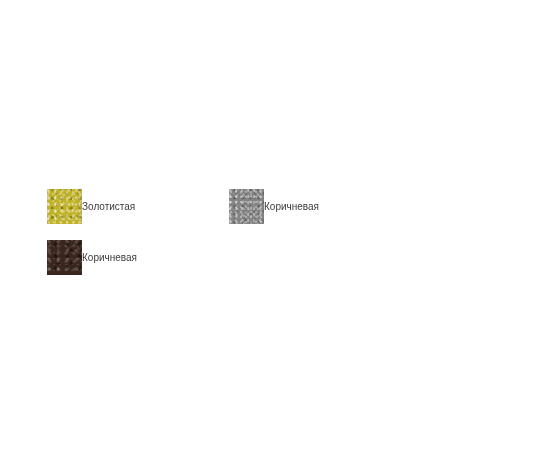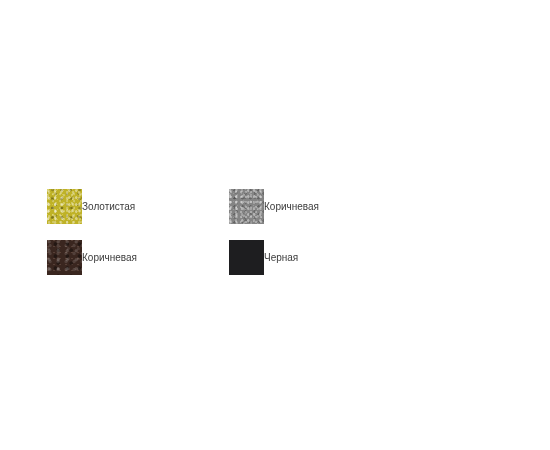--- a/index.html
+++ b/index.html
@@ -112,18 +112,14 @@
   <div class="color-option">
     <span class="swatch swatch-silver"></span>
     <span class="color-label">Коричневая</span>
   </div>
 
   <div class="color-option">
     <span class="swatch swatch-brown"></span>
     <span class="color-label">Коричневая</span>
   </div>
 
-  <div class="color-option">
-    <span class="swatch swatch-black"></span>
-    <span class="color-label">Черная</span>
-  </div>
 
 </div>
 
 </body></html>

